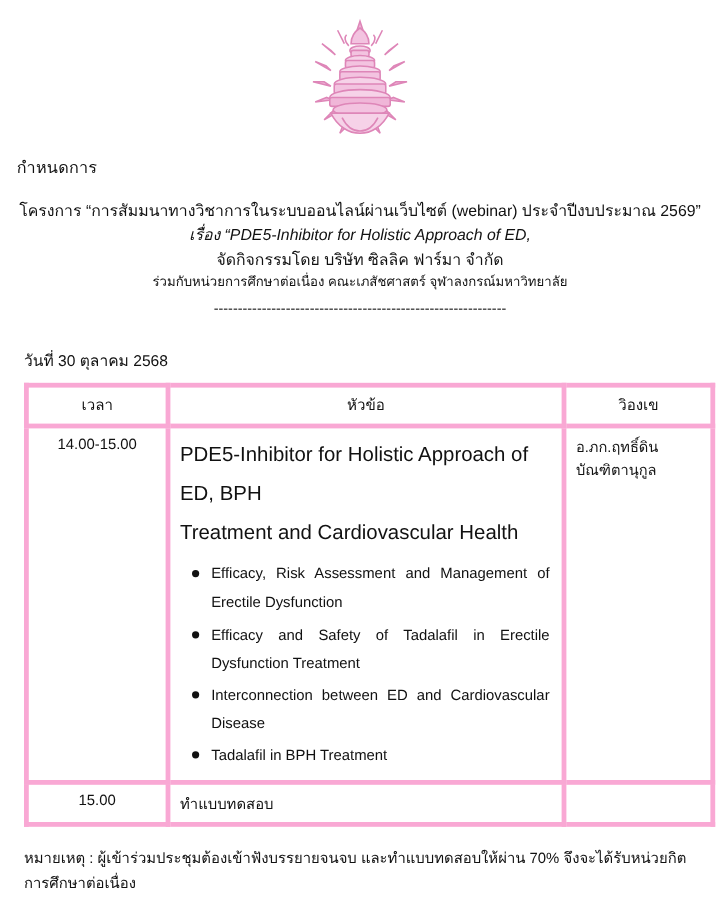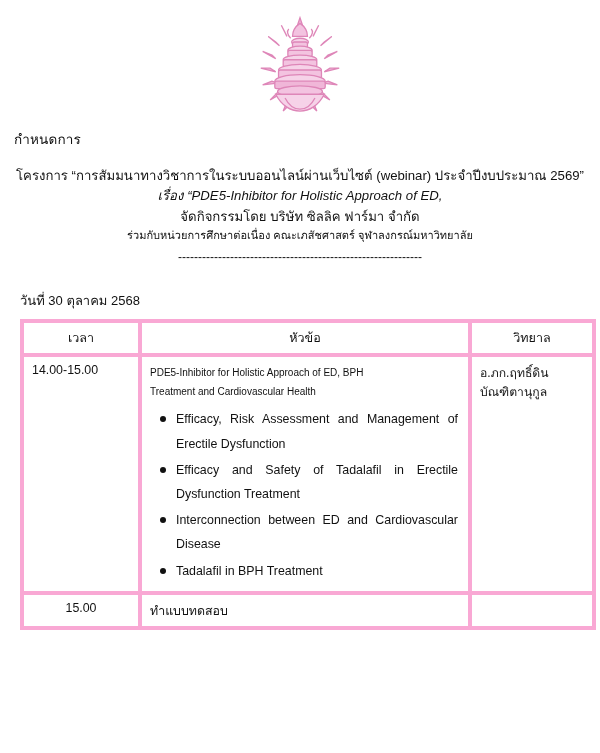--- a/index.html
+++ b/index.html
@@ -91,36 +91,36 @@
   table.schedule thead th {
     text-align: center;
     padding: 5px 4px;
     font-size: 12.6px;
   }
   col.c-time { width: 118px; }
   col.c-topic { width: 330px; }
   col.c-speaker { width: 124px; }
 
   td.time {
-    text-align: left;
+    text-align: center;
     font-size: 12.4px;
     padding-top: 8px;
   }
   td.speaker {
     font-size: 12.2px;
     padding-top: 8px;
     text-align: left;
   }
   td.topic {
     padding-top: 8px;
     padding-bottom: 10px;
   }
   .topic-head {
     line-height: 1.9;
-    font-size: 10px;
+    font-size: 17px;
   }
   ul.bullets {
     list-style: none;
     margin: 6px 0 0 0;
     padding: 0 0 0 26px;
   }
   ul.bullets li {
     position: relative;
     text-align: justify;
     line-height: 1.95;
@@ -214,21 +214,21 @@
   <table class="schedule">
     <colgroup>
       <col class="c-time">
       <col class="c-topic">
       <col class="c-speaker">
     </colgroup>
     <thead>
       <tr>
         <th>เวลา</th>
         <th>หัวข้อ</th>
-        <th>วิทยาล</th>
+        <th>วิองเข</th>
       </tr>
     </thead>
     <tbody>
       <tr>
         <td class="time">14.00-15.00</td>
         <td class="topic">
           <div class="topic-head">PDE5-Inhibitor for Holistic Approach of ED, BPH</div>
           <div class="topic-head">Treatment and Cardiovascular Health</div>
           <ul class="bullets">
             <li>Efficacy, Risk Assessment and Management of Erectile Dysfunction</li>
@@ -240,14 +240,15 @@
         <td class="speaker">อ.ภก.ฤทธิ์ดิน บัณฑิตานุกูล</td>
       </tr>
       <tr class="row-last">
         <td class="time">15.00</td>
         <td class="topic">ทำแบบทดสอบ</td>
         <td class="speaker"></td>
       </tr>
     </tbody>
   </table>
 
+  <div class="note">หมายเหตุ : ผู้เข้าร่วมประชุมต้องเข้าฟังบรรยายจนจบ และทำแบบทดสอบให้ผ่าน 70% จึงจะได้รับหน่วยกิตการศึกษาต่อเนื่อง</div>
 
 </div>
 
 </body></html>

